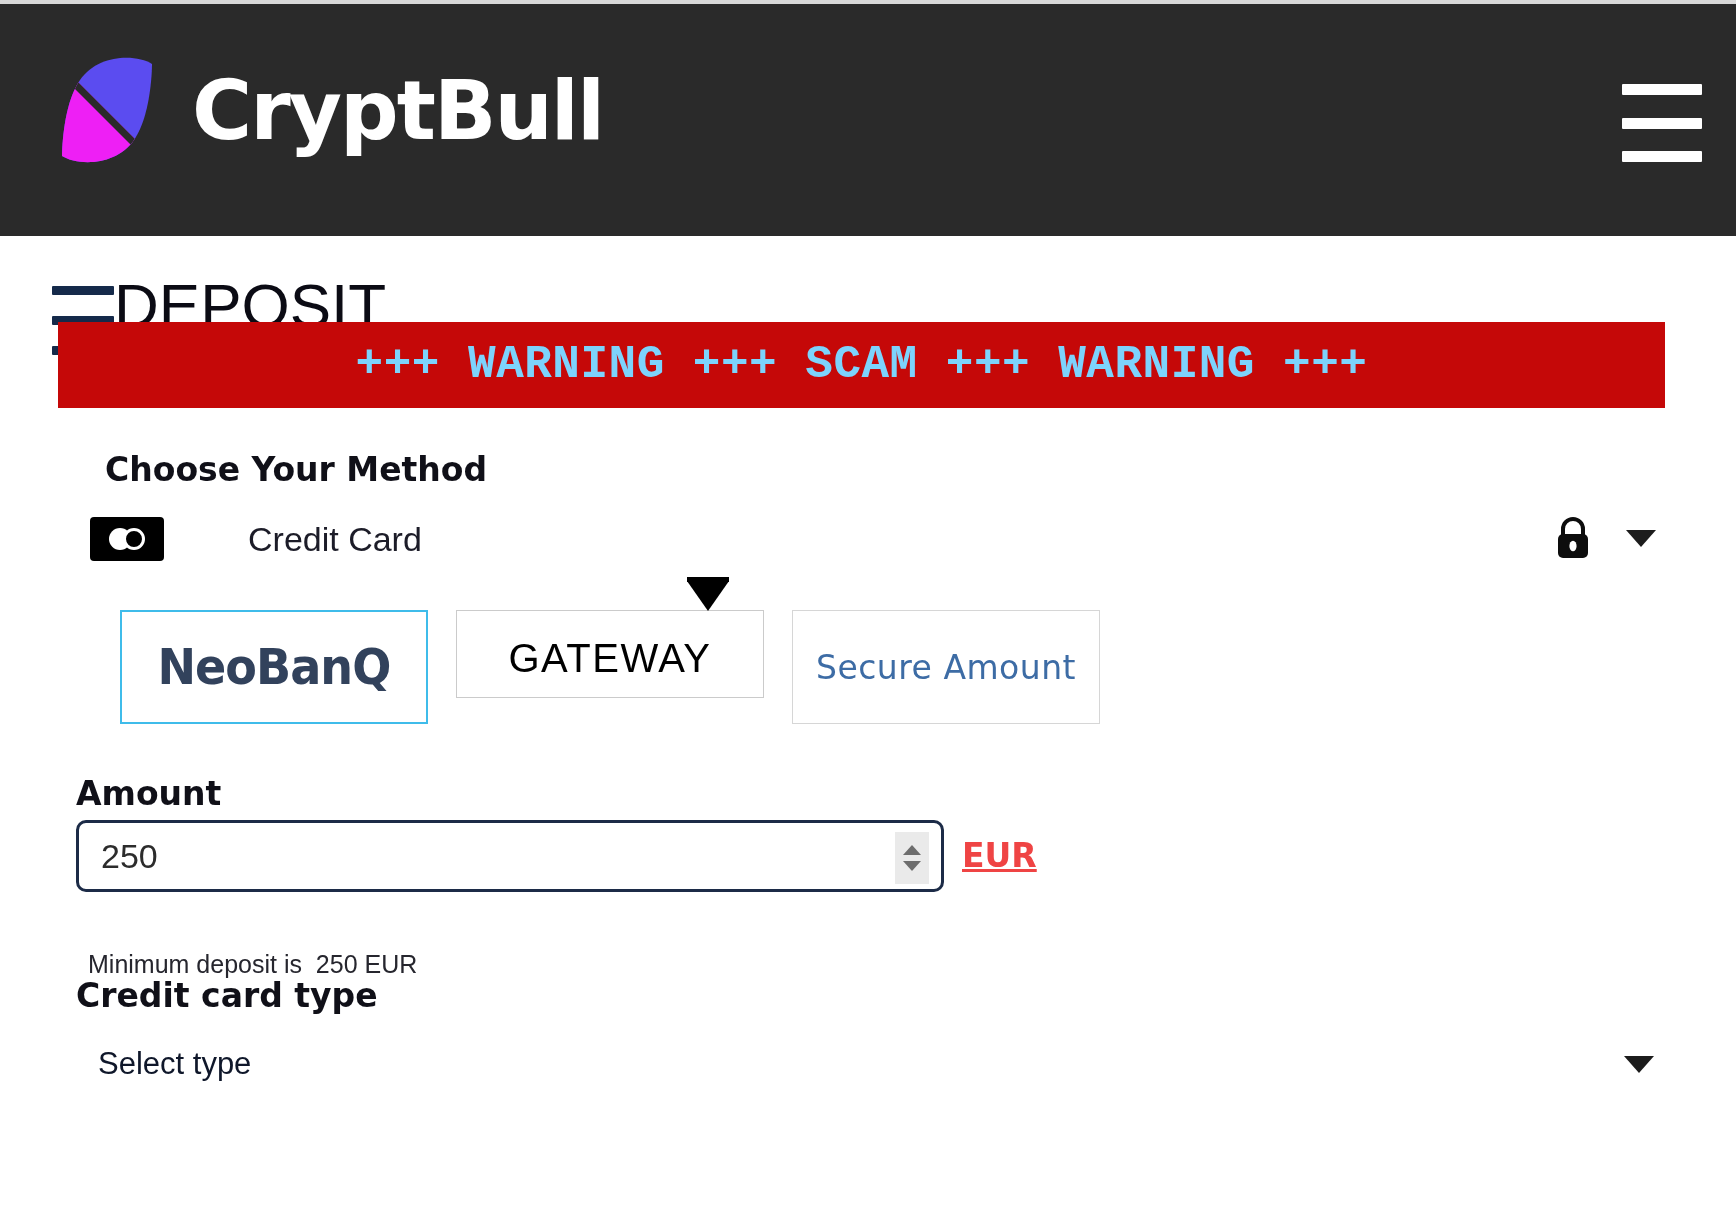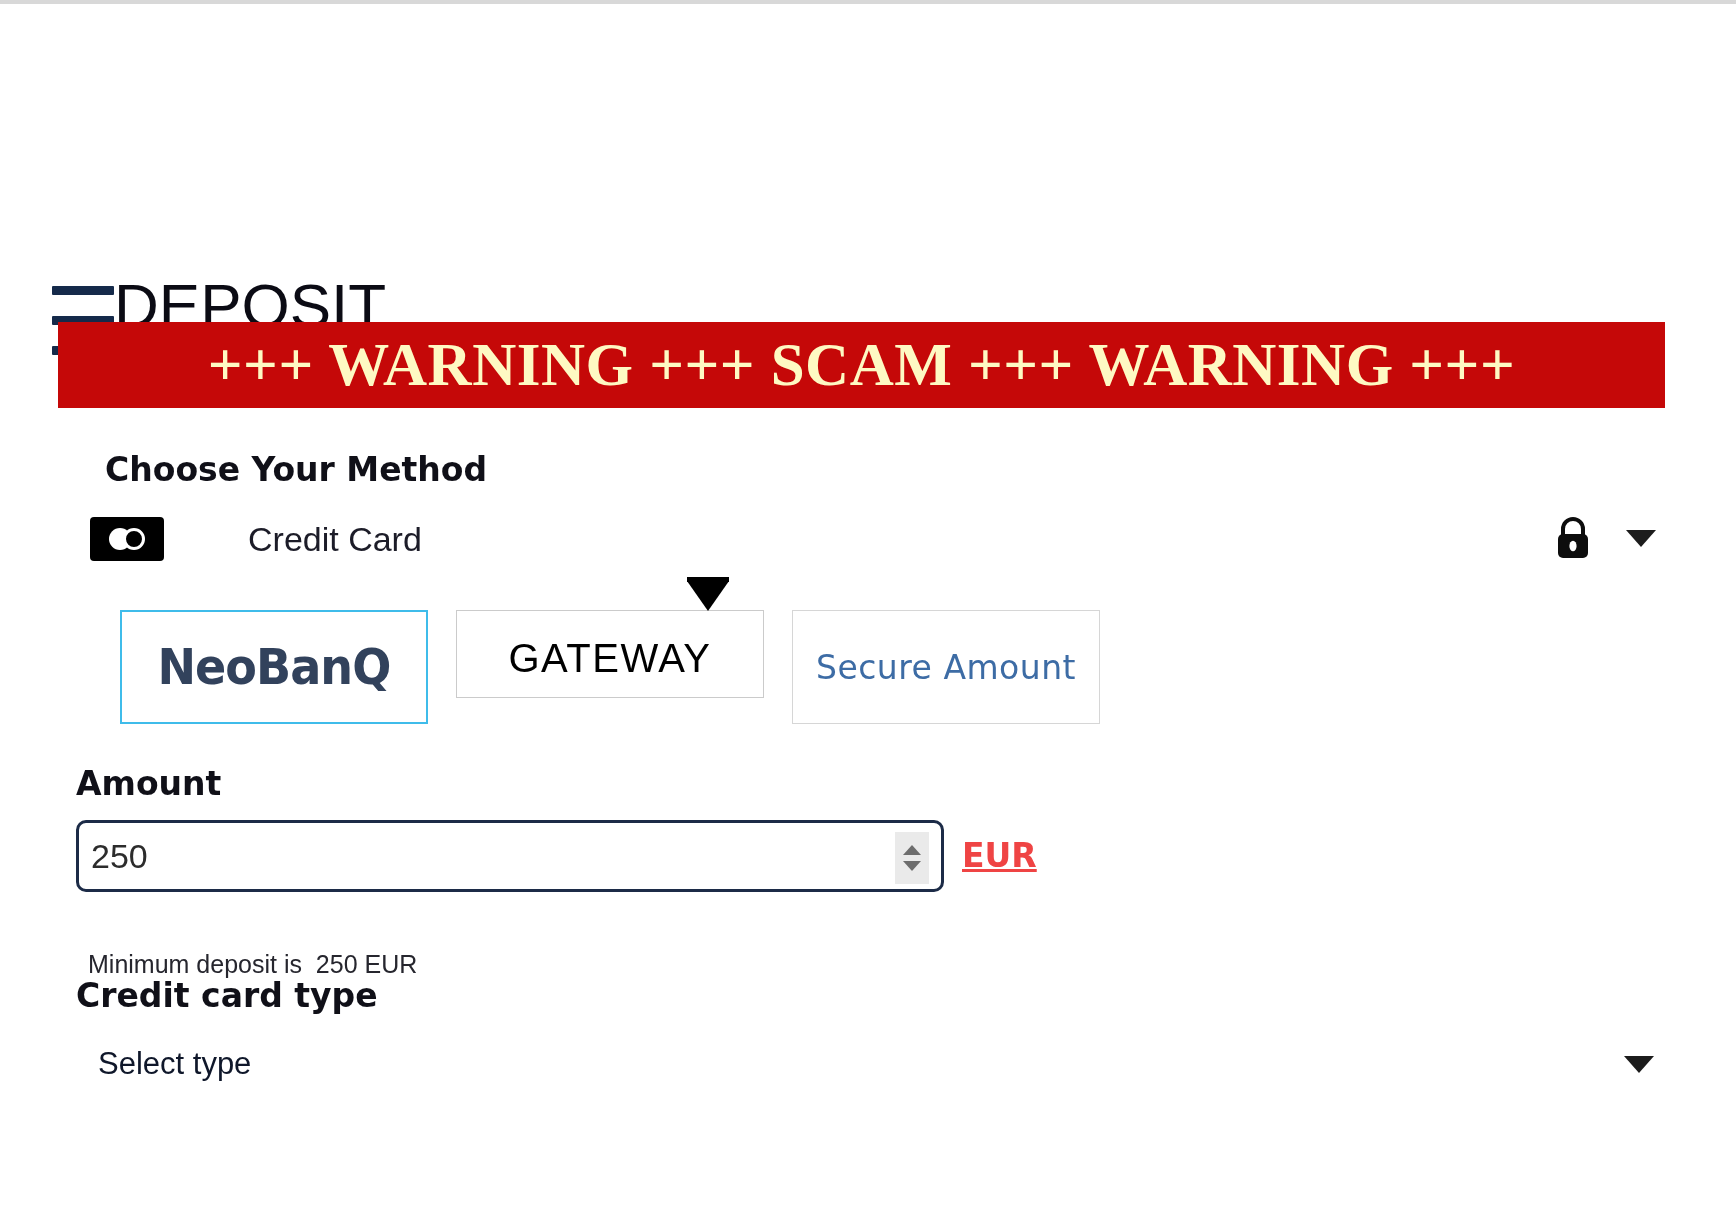--- a/index.html
+++ b/index.html
@@ -79,23 +79,23 @@
 
   
   .warning-banner {
     position: absolute; left: 58px; top: 86px;
     width: 1607px; height: 86px;
     background: #c50808;
     display: flex; align-items: center; justify-content: center;
     z-index: 40;
   }
   .warning-banner span {
-    color: #fef9c3; font-weight: bold; font-size: 61px;
+    color: #7dd3fc; font-weight: bold; font-size: 46px;
     letter-spacing: 0.5px; white-space: nowrap;
-    font-family: Liberation Serif, serif;
+    font-family: Liberation Mono, monospace;
   }
 
   
   .form-area { position: absolute; left: 0; top: 186px; width: 1736px; }
 
   .section-label {
     position: absolute;
     font-weight: bold; color: #101018;
     font-family: "DejaVu Sans", sans-serif;
   }
@@ -169,31 +169,31 @@
     content: ""; position: absolute; left: -21px; top: -34px;
     width: 42px; height: 5px; background: #000000;
   }
   .logo-secure {
     font-family: "DejaVu Sans", sans-serif;
     font-size: 33px; color: #3d6ca5; letter-spacing: 0.5px;
     white-space: nowrap;
   }
 
   
-  .lbl-amount { left: 76px; top: 342px; font-size: 33px; }
+  .lbl-amount { left: 76px; top: 352px; font-size: 33px; }
   .amount-wrap { position: absolute; left: 76px; top: 398px; }
   .amount-input {
     position: relative;
     width: 868px; height: 72px;
     border: 3px solid #1c2b47; border-radius: 10px;
     background: #ffffff;
     display: flex; align-items: center;
   }
   .amount-value {
-    padding-left: 12px; font-size: 34px; color: #2c2c2c;
+    padding-left: 22px; font-size: 34px; color: #2c2c2c;
     font-family: "Liberation Sans", sans-serif;
   }
   .spinner {
     position: absolute; right: 12px; top: 9px;
     width: 34px; height: 52px; background: #eaeaea;
     display: flex; flex-direction: column;
     align-items: center; justify-content: center; gap: 6px;
     cursor: pointer;
   }
   .spin-up, .spin-down {
@@ -230,20 +230,46 @@
   }
   .select-caret { position: absolute; left: 1548px; top: 20px; }
 </style>
 </head>
 <body>
 
 <div id="page">
 
   <div class="topstrip"></div>
 
+  <div class="header">
+
+    <div class="brand">
+      <div class="logo-mark">
+        <svg width="118" height="118" viewBox="0 0 118 118" aria-hidden="true">
+          <defs>
+            <clipPath id="leafclip">
+              <path d="M104 12 C104 12 104 62 86 88 C68 114 30 114 14 104 C14 104 14 54 32 28 C50 2 88 2 104 12 Z"></path>
+            </clipPath>
+          </defs>
+          <g clip-path="url(#leafclip)">
+            <rect x="0" y="0" width="118" height="118" fill="#5b4cf0"></rect>
+            <polygon points="0,0 118,118 0,118" fill="#ee1ff5"></polygon>
+            <polygon points="0,0 118,118 112,122 -6,4" fill="#2a2a2a"></polygon>
+          </g>
+        </svg>
+      </div>
+      <div class="brand-name">CryptBull</div>
+    </div>
+
+    <div class="hamburger">
+      <span></span>
+      <span></span>
+      <span></span>
+    </div>
+  </div>
 
   <div class="content">
 
     <div class="deposit-head">
       <div class="dash-stack">
         <i class="d1"></i>
         <i class="d2"></i>
         <i class="d3"></i>
       </div>
       <div class="deposit-title">DEPOSIT</div>

